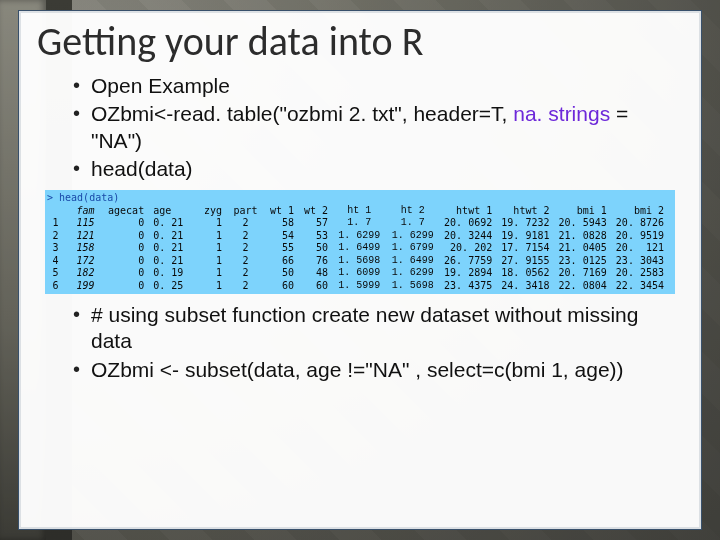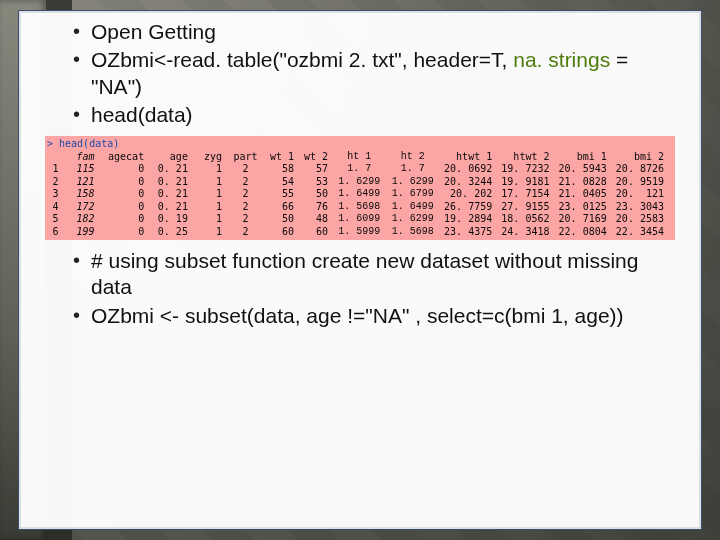--- a/index.html
+++ b/index.html
@@ -68,56 +68,57 @@
     font-family: Arial, sans-serif;
   }
   ul.bullets li::before {
     content: "•";
     position: absolute;
     left: -18px;
     top: 0;
     color: #222;
     font-size: 20px;
   }
-  .link { color: #4d7c0f; }
+  .link { color: #6d28d9; }
   .console {
     margin: 4px 8px 8px 8px;
-    background: #fca5a5;
+    background: #7dd3fc;
     font-family: "Lucida Console", Menlo, Consolas, monospace;
     font-size: 10px;
     line-height: 1.25;
     color: #0a0a0a;
     padding: 2px 2px 2px 2px;
     white-space: pre;
     letter-spacing: 0;
   }
   .console .prompt { color: #1a4aa8; }
   .console-row { display: flex; }
   .console-cell { padding-right: 9px; }
   .w-idx { width: 12px; text-align: right; }
   .w-fam { width: 28px; text-align: right; font-style: italic; }
   .w-agecat { width: 42px; text-align: right; }
-  .w-age { width: 36px; text-align: right; }
+  .w-age { width: 36px; }
   .w-zyg { width: 26px; text-align: right; }
   .w-part { width: 30px; text-align: center; }
   .w-wt { width: 26px; text-align: right; }
   .w-ht { width: 46px; text-align: center; font-family: Liberation Mono, monospace; }
   .w-htwt { width: 50px; text-align: right; }
   .w-bmi { width: 50px; text-align: right; }
 </style>
 </head>
 <body>
 
 <div class="bg"></div>
 
 <div class="slide">
 
+  <div class="title">Getting your data into R</div>
 
   <ul class="bullets">
-    <li>Open Getting</li>
+    <li>Open Example</li>
     <li id="bullet-3">OZbmi&lt;-read. table("ozbmi 2. txt", header=T, <span class="link">na. strings</span> = "NA")</li>
     <li>head(data)</li>
   </ul>
 
   <div class="console" id="console-block"><div class="prompt">&gt; head(data)</div><div class="console-row"><div class="console-cell w-idx"></div><div class="console-cell w-fam">fam</div><div class="console-cell w-agecat">agecat</div><div class="console-cell w-age">age</div><div class="console-cell w-zyg">zyg</div><div class="console-cell w-part">part</div><div class="console-cell w-wt">wt 1</div><div class="console-cell w-wt">wt 2</div><div class="console-cell w-ht">ht 1</div><div class="console-cell w-ht">ht 2</div><div class="console-cell w-htwt">htwt 1</div><div class="console-cell w-htwt">htwt 2</div><div class="console-cell w-bmi">bmi 1</div><div class="console-cell w-bmi">bmi 2</div></div><div class="console-row"><div class="console-cell w-idx">1</div><div class="console-cell w-fam">115</div><div class="console-cell w-agecat">0</div><div class="console-cell w-age">0. 21</div><div class="console-cell w-zyg">1</div><div class="console-cell w-part">2</div><div class="console-cell w-wt">58</div><div class="console-cell w-wt">57</div><div class="console-cell w-ht">1. 7</div><div class="console-cell w-ht">1. 7</div><div class="console-cell w-htwt">20. 0692</div><div class="console-cell w-htwt">19. 7232</div><div class="console-cell w-bmi">20. 5943</div><div class="console-cell w-bmi">20. 8726</div></div><div class="console-row"><div class="console-cell w-idx">2</div><div class="console-cell w-fam">121</div><div class="console-cell w-agecat">0</div><div class="console-cell w-age">0. 21</div><div class="console-cell w-zyg">1</div><div class="console-cell w-part">2</div><div class="console-cell w-wt">54</div><div class="console-cell w-wt">53</div><div class="console-cell w-ht">1. 6299</div><div class="console-cell w-ht">1. 6299</div><div class="console-cell w-htwt">20. 3244</div><div class="console-cell w-htwt">19. 9181</div><div class="console-cell w-bmi">21. 0828</div><div class="console-cell w-bmi">20. 9519</div></div><div class="console-row"><div class="console-cell w-idx">3</div><div class="console-cell w-fam">158</div><div class="console-cell w-agecat">0</div><div class="console-cell w-age">0. 21</div><div class="console-cell w-zyg">1</div><div class="console-cell w-part">2</div><div class="console-cell w-wt">55</div><div class="console-cell w-wt">50</div><div class="console-cell w-ht">1. 6499</div><div class="console-cell w-ht">1. 6799</div><div class="console-cell w-htwt">20. 202</div><div class="console-cell w-htwt">17. 7154</div><div class="console-cell w-bmi">21. 0405</div><div class="console-cell w-bmi">20.  121</div></div><div class="console-row"><div class="console-cell w-idx">4</div><div class="console-cell w-fam">172</div><div class="console-cell w-agecat">0</div><div class="console-cell w-age">0. 21</div><div class="console-cell w-zyg">1</div><div class="console-cell w-part">2</div><div class="console-cell w-wt">66</div><div class="console-cell w-wt">76</div><div class="console-cell w-ht">1. 5698</div><div class="console-cell w-ht">1. 6499</div><div class="console-cell w-htwt">26. 7759</div><div class="console-cell w-htwt">27. 9155</div><div class="console-cell w-bmi">23. 0125</div><div class="console-cell w-bmi">23. 3043</div></div><div class="console-row"><div class="console-cell w-idx">5</div><div class="console-cell w-fam">182</div><div class="console-cell w-agecat">0</div><div class="console-cell w-age">0. 19</div><div class="console-cell w-zyg">1</div><div class="console-cell w-part">2</div><div class="console-cell w-wt">50</div><div class="console-cell w-wt">48</div><div class="console-cell w-ht">1. 6099</div><div class="console-cell w-ht">1. 6299</div><div class="console-cell w-htwt">19. 2894</div><div class="console-cell w-htwt">18. 0562</div><div class="console-cell w-bmi">20. 7169</div><div class="console-cell w-bmi">20. 2583</div></div><div class="console-row"><div class="console-cell w-idx">6</div><div class="console-cell w-fam">199</div><div class="console-cell w-agecat">0</div><div class="console-cell w-age">0. 25</div><div class="console-cell w-zyg">1</div><div class="console-cell w-part">2</div><div class="console-cell w-wt">60</div><div class="console-cell w-wt">60</div><div class="console-cell w-ht">1. 5999</div><div class="console-cell w-ht">1. 5698</div><div class="console-cell w-htwt">23. 4375</div><div class="console-cell w-htwt">24. 3418</div><div class="console-cell w-bmi">22. 0804</div><div class="console-cell w-bmi">22. 3454</div></div></div>
 
   <ul class="bullets">
     <li># using subset function create new dataset without missing data</li>
     <li>OZbmi &lt;- subset(data, age !="NA" , select=c(bmi 1, age))</li>
   </ul>

